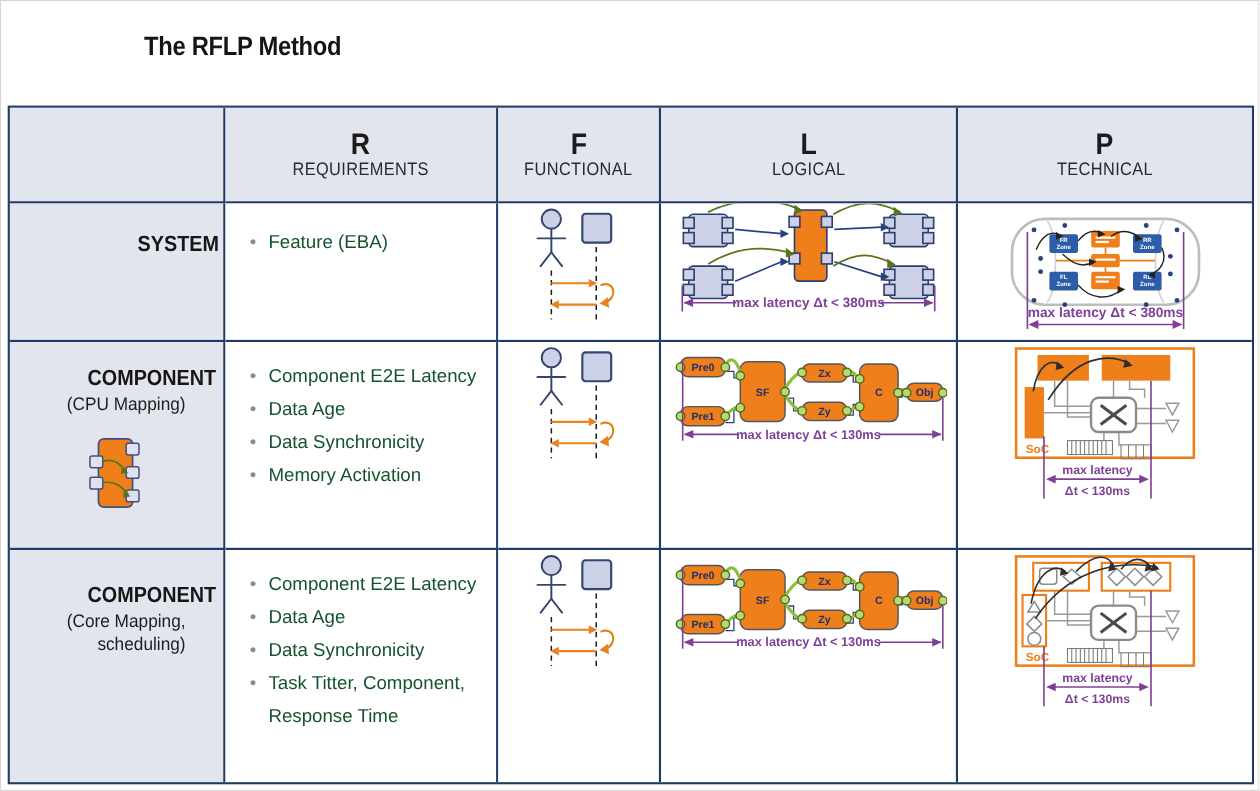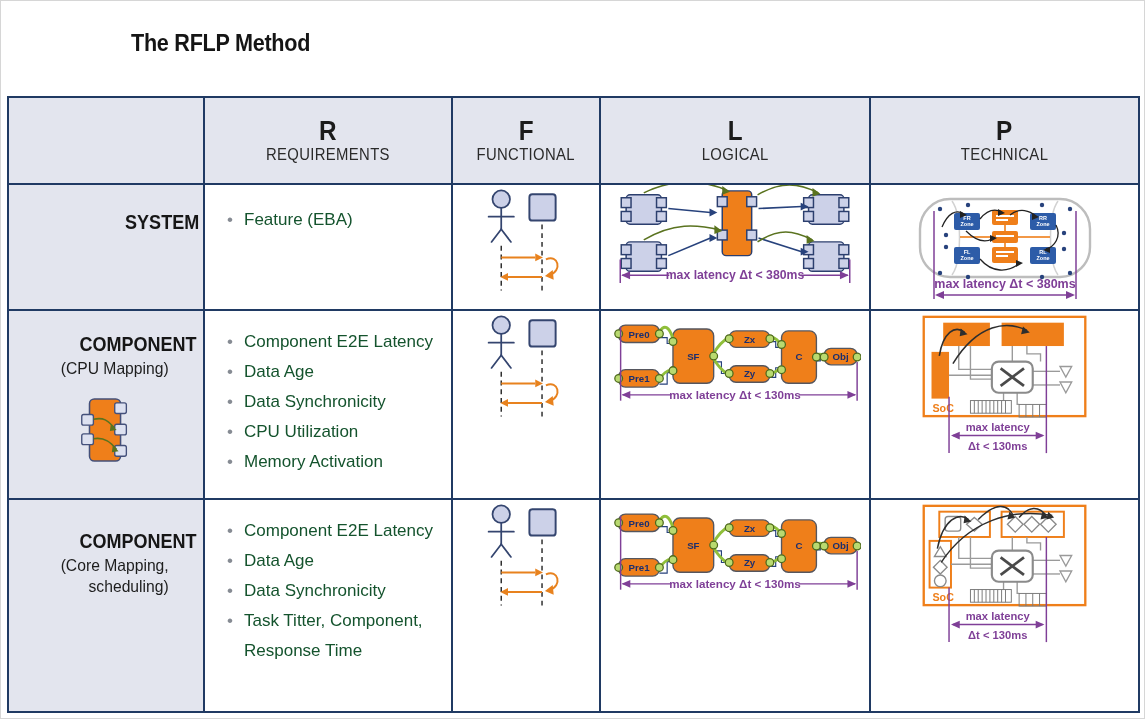--- a/index.html
+++ b/index.html
@@ -262,21 +262,20 @@
           <polygon points="38,32 44,38 37,39"></polygon>
             <polygon points="40,54 46,60 39,61"></polygon>
         </g>
       </svg>
     </div>
 
     <div class="cell req-cell">
       <div class="req"><span>Component E2E Latency</span></div>
       <div class="req"><span>Data Age</span></div>
       <div class="req"><span>Data Synchronicity</span></div>
-      <div class="req"><span>CPU Utilization</span></div>
       <div class="req"><span>Memory Activation</span></div>
     </div>
 
     <div class="cell diag-cell">
       <svg width="102" height="110" viewBox="0 0 105 112">
         <g stroke="#34456f" stroke-width="1.8" fill="none" stroke-linecap="round">
           <circle cx="27" cy="14" r="9" fill="#ccd1e8"></circle>
           <line x1="27" y1="23" x2="27" y2="45"></line>
             <line x1="14" y1="32" x2="40" y2="32"></line>
           <line x1="27" y1="45" x2="17" y2="58"></line>

